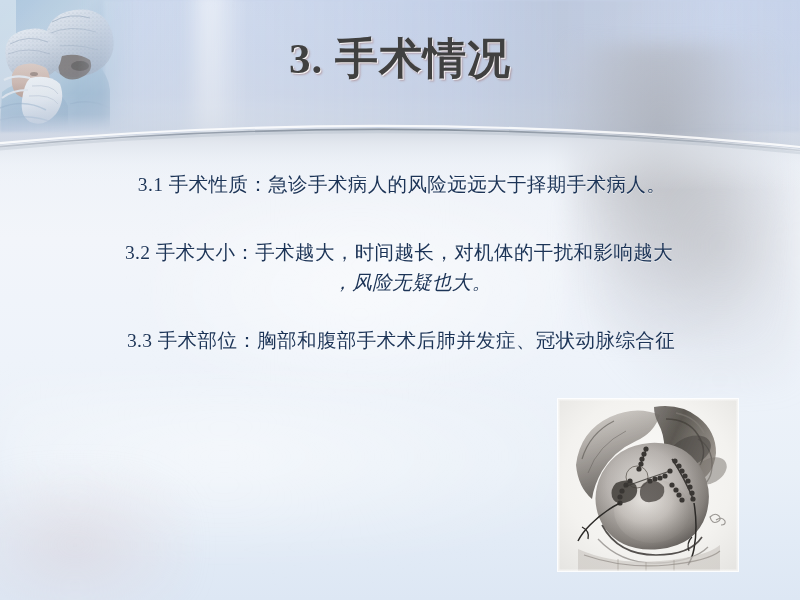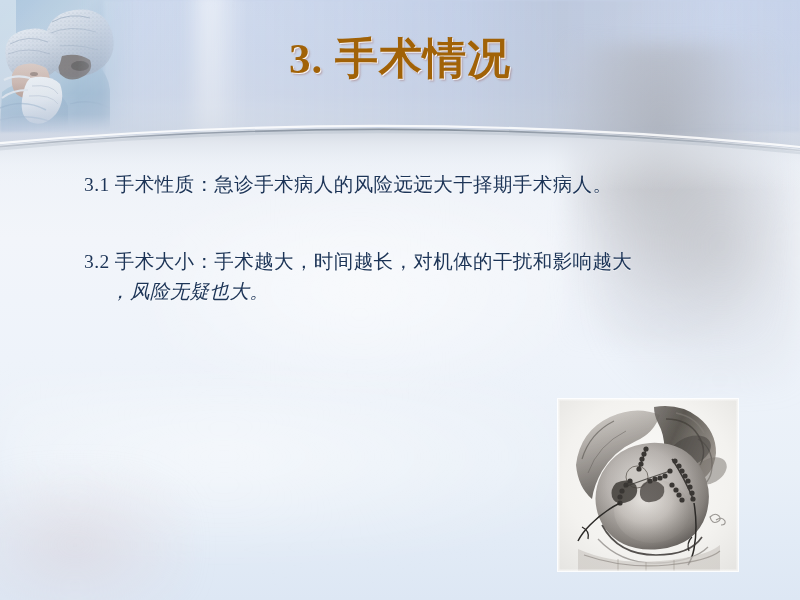--- a/index.html
+++ b/index.html
@@ -168,21 +168,21 @@
   
   .slide-title {
     position: absolute;
     left: 0; top: 34px;
     width: 800px;
     text-align: center;
     font-family: "Liberation Serif", "DejaVu Serif", serif;
     font-size: 43px;
     font-weight: 700;
     letter-spacing: 1px;
-    color: #a16207;
+    color: #404040;
     text-shadow:
        1px 1px 0 rgba(255,255,255,0.85),
        2px 2px 2px rgba(140,70,60,0.35);
     white-space: nowrap;
     line-height: 1.15;
   }
 
   
   .body-block {
     position: absolute;
@@ -191,22 +191,23 @@
     color: #1c3457;
     font-family: "Liberation Serif", "DejaVu Serif", serif;
     font-size: 19.5px;
     line-height: 30px;
     letter-spacing: 0.4px;
     text-shadow: 0 1px 0 rgba(255,255,255,0.55);
   }
   .para {
     margin: 0;
     text-indent: 0;
-  }
-  .para + .para { margin-top: 9px; }
+    text-align: center;
+  }
+  .para + .para { margin-top: 0; }
   .p-1 { position: absolute; left: 0;  top: 6px;   width: 636px; }
   .p-2 { position: absolute; left: 0;  top: 74px;  width: 630px; }
   .p-3 { position: absolute; left: 0;  top: 162px; width: 634px; }
   .para .cont {
     display: block;
     padding-left: 26px;
     font-style: italic;
   }
   .p-3 .cont { padding-left: 34px; }
 </style>
@@ -364,20 +365,21 @@
     <p class="para p-1">
       <span>3.1 手术性质：急诊手术病人的风险远远大于择期手术病人。</span>
     </p>
 
     <p class="para p-2">
       <span>3.2 手术大小：手术越大，时间越长，对机体的干扰和影响越大</span>
       <span class="cont">，风险无疑也大。</span>
     </p>
 
     <p class="para p-3">
+      <span>3.3  手术部位：胸部和腹部手术术后肺并发症、冠状动脉综合征</span>
     </p>
   </div>
 
   <div class="illus-frame">
     <svg width="180" height="172" viewBox="0 0 180 172" xmlns="http://www.w3.org/2000/svg">
       <defs>
         <radialGradient id="paper" cx="50%" cy="45%" r="72%">
           <stop offset="0%" stop-color="#fbfaf8"></stop>
           <stop offset="65%" stop-color="#f3f2ef"></stop>
           <stop offset="100%" stop-color="#e6e5e2"></stop>

